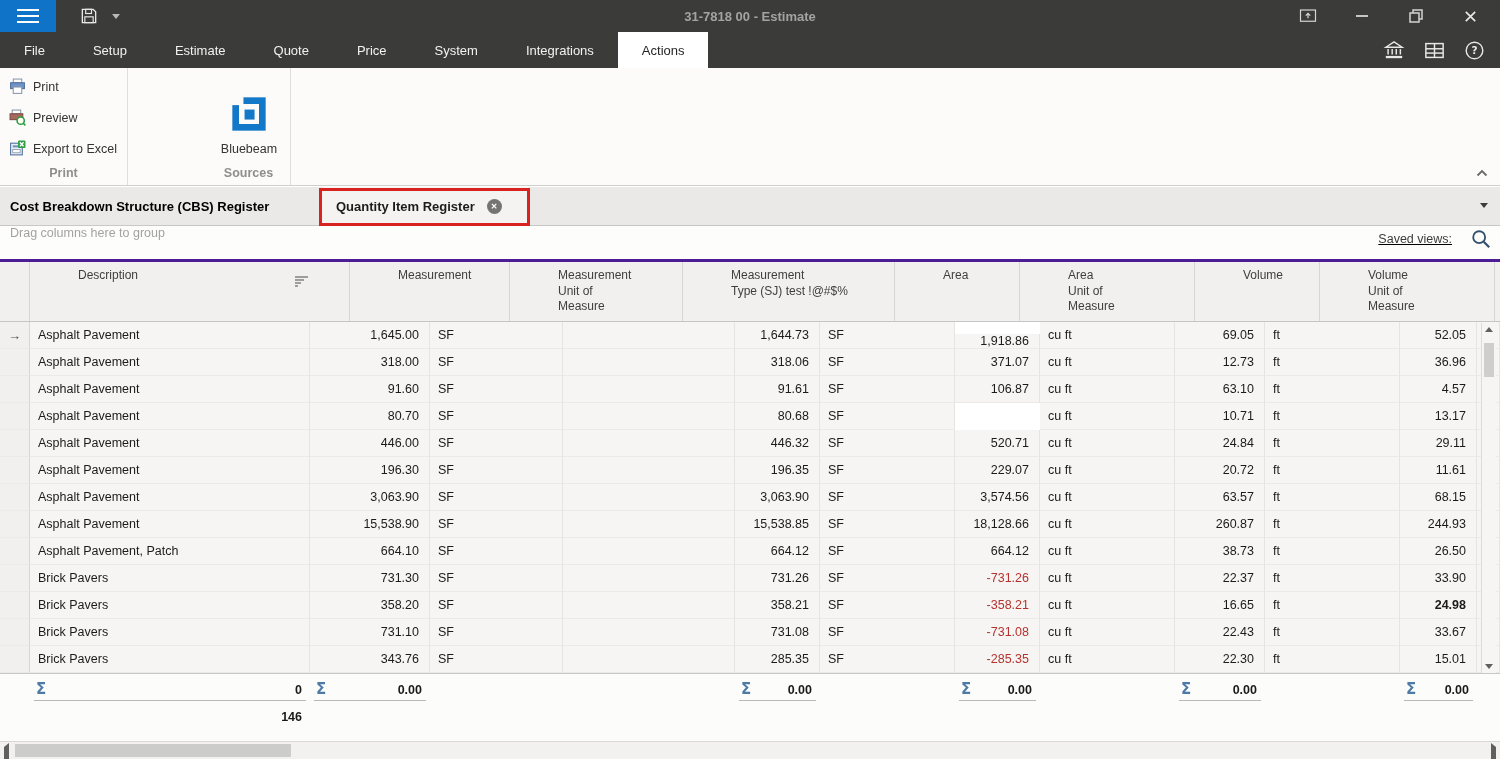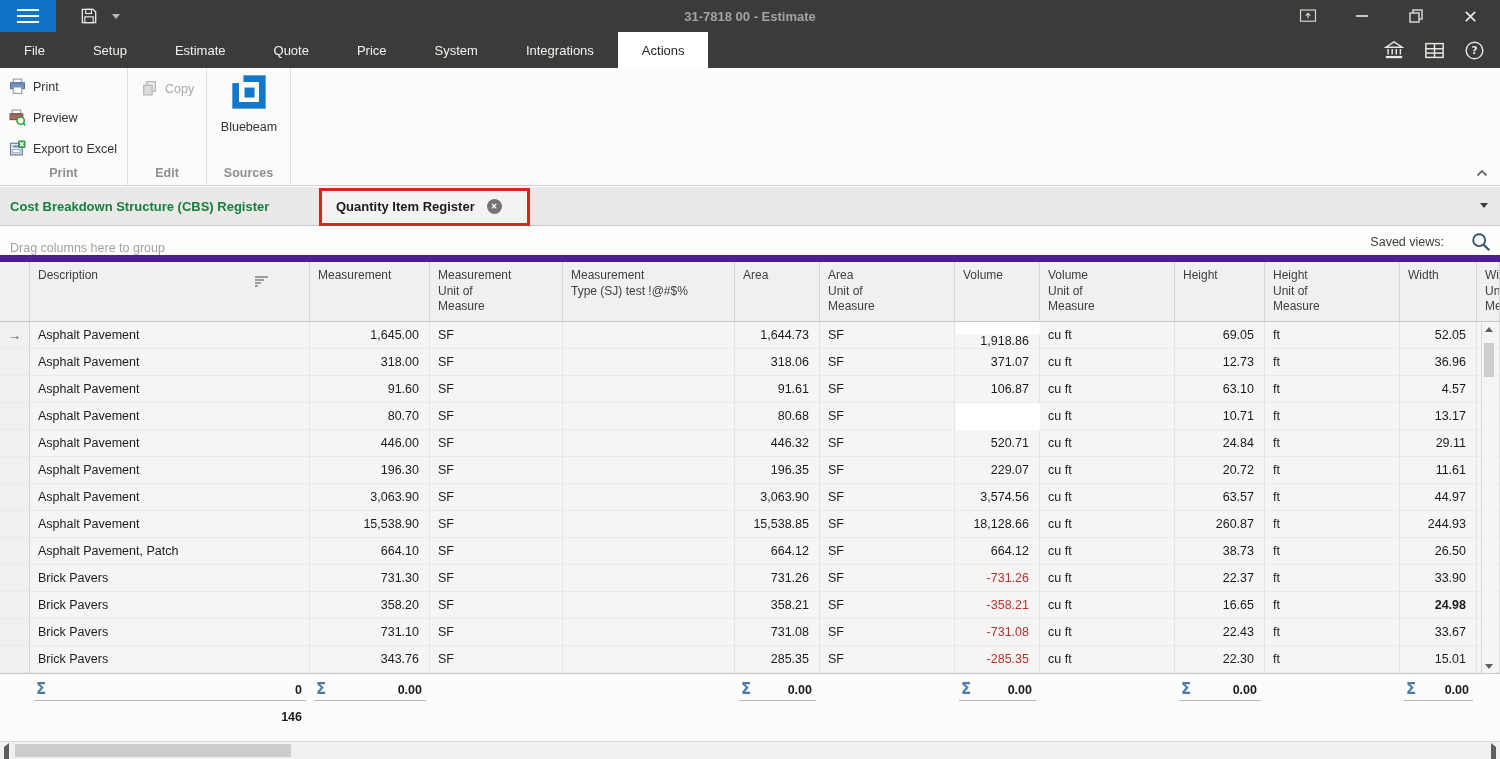--- a/index.html
+++ b/index.html
@@ -29,43 +29,43 @@
   #ribbon { top:68px; height:118px; background:#fcfbfa; border-bottom:1px solid #d0cfce; }
   .rgroup { position:absolute; top:0; height:117px; border-right:1px solid #e0dfdd; }
   #grp-print { left:0; width:128px; }
   #grp-edit { left:128px; width:79px; }
   #grp-sources { left:207px; width:84px; }
   .rgroup-label { position:absolute; bottom:5px; left:0; right:0; text-align:center; color:#8f8e8c; font-size:12.5px; font-weight:bold; }
   .rbtn { display:flex; align-items:center; gap:7px; font-size:12.5px; color:#333; padding:2px 0 2px 9px; }
   .rbtn.disabled { color:#aaa9a7; }
   #print-buttons { position:absolute; top:8px; left:0; display:flex; flex-direction:column; gap:10px; }
   #copy-btn { position:absolute; top:10px; left:4px; }
-  #bluebeam-btn { position:absolute; top:4px; left:0; width:84px; display:flex; flex-direction:column; align-items:center; gap:8px; font-size:12.5px; color:#333; }
+  #bluebeam-btn { position:absolute; top:26px; left:0; width:84px; display:flex; flex-direction:column; align-items:center; gap:8px; font-size:12.5px; color:#333; }
   #ribbon-collapse { position:absolute; right:10px; bottom:6px; width:16px; height:12px; display:flex; align-items:center; justify-content:center; }
 
   
   #tabstrip { top:187px; height:39px; background:#eae9e7; border-bottom:1px solid #c9c8c6; display:flex; align-items:stretch; }
-  .view-tab { display:flex; align-items:center; font-size:13px; font-weight:bold; color:#15803d; padding:0 14px; }
+  .view-tab { display:flex; align-items:center; font-size:13px; font-weight:bold; color:#000000; padding:0 14px; }
   #tab-cbs { padding-left:10px; width:310px; }
   #tab-qir { position:absolute; left:322px; top:0; height:38px; width:206px; background:#f4f3f1; display:flex; align-items:center; gap:12px; padding:0 14px; font-size:13px; font-weight:bold; color:#1c1c1c; }
   #tab-close { width:15px; height:15px; border-radius:50%; background:#757472; display:block; flex:none; position:relative; }
   #tab-close::before { content:"\2715"; position:absolute; inset:0; color:#fff; font-size:8px; line-height:15px; text-align:center; font-weight:bold; }
   #annotation-box { position:absolute; left:319px; top:188px; width:211px; height:38px; border:3px solid #d92320; z-index:30; pointer-events:none; }
   #tab-overflow { position:absolute; right:12px; top:16px; }
 
   
-  #grouprow { top:226px; height:36px; background:#fdfdfc; border-bottom:7px solid #4c1d95; display:flex; align-items:flex-end; }
+  #grouprow { top:226px; height:36px; background:#fdfdfc; border-bottom:3px solid #4c1d95; display:flex; align-items:flex-start; }
   #group-hint { color:#a3a2a0; font-size:12.5px; padding-left:10px; }
-  #grouprow-right { margin-left:auto; display:flex; align-items:center; gap:24px; padding-right:6px; }
+  #grouprow-right { margin-left:auto; display:flex; align-items:center; gap:16px; padding-right:6px;text-decoration:underline; }
   #saved-views-label { font-size:12.5px; color:#3c3c3c; }
   #saved-views-select { width:190px; height:24px; border:1px solid #a9a8a6; background:#fff; display:flex; align-items:center; justify-content:space-between; padding:0 8px; font-size:12.5px; color:#9a9a98; }
   #search-btn { width:26px; height:26px; display:flex; align-items:center; justify-content:center; }
 
   
-  #grid-header { top:262px; height:60px; background:#f1f0ee; border-bottom:1px solid #c6c5c3; display:flex; }
+  #grid-header { top:262px; height:60px; background:#f1f0ee; border-bottom:1px solid #c6c5c3; display:flex;gap:40px; }
   .hcell { border-right:1px solid #d7d6d4; padding:6px 4px 4px 8px; font-size:12px; color:#3e3e3e; display:flex; justify-content:space-between; align-items:flex-start; overflow:hidden; flex:none; }
   .hlabel { white-space:pre-line; line-height:1.3; }
   .indicator-cell { width:30px; flex:none; background:#f1f0ee; border-right:1px solid #d7d6d4; padding:0; display:flex; align-items:center; justify-content:center; }
   #grid-body { top:322px; height:351px; background:#fff; }
   .grow { display:flex; height:27px; }
   .grow .indicator-cell { height:27px; border-bottom:1px solid #ebeae8; color:#4a4a4a; font-size:13px; }
   .cell { flex:none; border-right:1px solid #e5e4e2; border-bottom:1px solid #ebeae8; background:#f6f5f3; font-size:12.5px; color:#1b1b1b; padding:0 8px; display:flex; align-items:center; overflow:hidden; white-space:nowrap; }
   .cell.right { justify-content:flex-end; padding-right:10px; }
   .cell.neg { color:#b5332e; }
   .sort-icon { margin-right:34px; margin-top:6px; flex:none; }
@@ -205,30 +205,20 @@
             <rect x="3.5" y="5" width="7" height="2" fill="#6f93c4"></rect>
             <rect x="3.5" y="9" width="7" height="3" fill="#fff" stroke="#8a97ab" stroke-width="0.8"></rect>
             <rect x="8.5" y="0.5" width="7" height="7" rx="1" fill="#2f9e44"></rect>
             <path d="M10.3 2.2 L13.7 5.8 M13.7 2.2 L10.3 5.8" stroke="#fff" stroke-width="1.3"></path>
           </svg>
           <span>Export to Excel</span>
         </div>
       </div>
       <div class="rgroup-label">Print</div>
     </div>
-    <div class="rgroup" id="grp-edit">
-      <div class="rbtn disabled" id="copy-btn">
-        <svg width="17" height="17" viewBox="0 0 16 16">
-          <rect x="5.5" y="1.5" width="8" height="9" fill="#efeeec" stroke="#b9b8b6" stroke-width="1.2"></rect>
-          <rect x="2.5" y="5" width="8" height="9" fill="#dddcda" stroke="#b9b8b6" stroke-width="1.2"></rect>
-        </svg>
-        <span>Copy</span>
-      </div>
-      <div class="rgroup-label">Edit</div>
-    </div>
     <div class="rgroup" id="grp-sources">
       <div id="bluebeam-btn">
         <svg width="40" height="40" viewBox="0 0 36 36">
           <rect x="6" y="6" width="24" height="24" fill="none" stroke="#1478c8" stroke-width="6"></rect>
           <rect x="2" y="2" width="11" height="8" fill="#fcfbfa"></rect>
           <rect x="14" y="14" width="9" height="9" fill="#1478c8"></rect>
         </svg>
         <span>Bluebeam</span>
       </div>
       <div class="rgroup-label">Sources</div>
@@ -415,21 +405,21 @@
         <div class="cell left" style="width: 280px;">Asphalt Pavement</div>
         <div class="cell right" style="width: 120px;">3,063.90</div>
         <div class="cell left" style="width: 133px;">SF</div>
         <div class="cell left" style="width: 172px;"></div>
         <div class="cell right" style="width: 85px;">3,063.90</div>
         <div class="cell left" style="width: 135px;">SF</div>
         <div class="cell right" style="width: 85px;">3,574.56</div>
         <div class="cell left" style="width: 135px;">cu ft</div>
         <div class="cell right" style="width: 90px;">63.57</div>
         <div class="cell left" style="width: 135px;">ft</div>
-        <div class="cell right" style="width: 77px;">44.97</div>
+        <div class="cell right" style="width: 77px;">68.15</div>
         <div class="cell left" style="width: 23px;"></div>
       </div>
       <div class="grow">
         <div class="indicator-cell"></div>
         <div class="cell left" style="width: 280px;">Asphalt Pavement</div>
         <div class="cell right" style="width: 120px;">15,538.90</div>
         <div class="cell left" style="width: 133px;">SF</div>
         <div class="cell left" style="width: 172px;"></div>
         <div class="cell right" style="width: 85px;">15,538.85</div>
         <div class="cell left" style="width: 135px;">SF</div>

